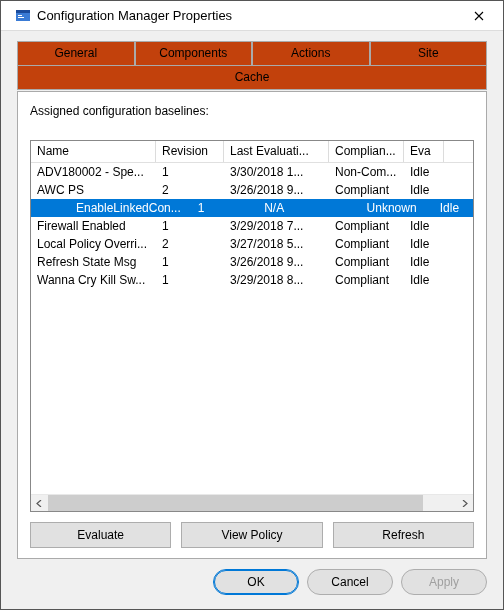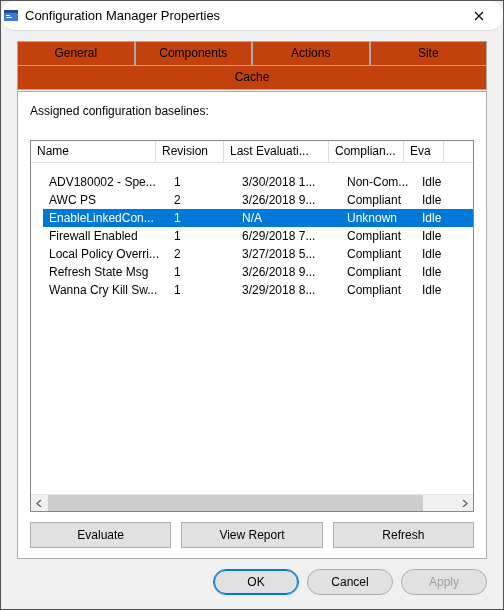--- a/index.html
+++ b/index.html
@@ -18,23 +18,22 @@
     height: 610px;
     display: flex;
     flex-direction: column;
     background: #f0f0f0;
   }
   .titlebar {
     height: 30px;
     background: #fff;
     display: flex;
     align-items: center;
-    padding: 0 4px 0 2px;
+    padding: 0 4px 0 14px;
     border-bottom: 1px solid #ddd;
-    border-radius: 14px;
   }
   .titlebar .appicon {
     width: 16px; height: 16px;
     margin-right: 6px;
     display: inline-flex;
     align-items: center; justify-content: center;
   }
   .titlebar .title {
     flex: 1;
     font-size: 13px;
@@ -92,50 +91,49 @@
     margin-bottom: 22px;
   }
 
   .listview {
     border: 1px solid #888;
     background: #fff;
     flex: 1;
     display: flex;
     flex-direction: column;
     overflow: hidden;
-    gap: 10px;
   }
   .lv-header {
     display: flex;
     background: #fff;
     height: 22px;
     border-bottom: 1px solid #e0e0e0;
     flex-shrink: 0;
   }
   .lv-header .col {
     border-right: 1px solid #dcdcdc;
     padding: 3px 6px;
     font-size: 12px;
     white-space: nowrap;
     overflow: hidden;
     text-overflow: ellipsis;
   }
   .lv-body {
     flex: 1;
     overflow: hidden;
-    margin-left: 12px;
   }
   .lv-row {
     display: flex;
     height: 18px;
     align-items: center;
   }
   .lv-row.selected {
     background: #0078d7;
     color: #fff;
+    padding-left: 39px;
   }
   .lv-row .cell {
     padding: 1px 6px;
     font-size: 12px;
     white-space: nowrap;
     overflow: hidden;
     text-overflow: ellipsis;
   }
 
   .col-name  { width: 125px; }
@@ -267,21 +265,21 @@
             <div class="lv-row selected">
               <div class="cell col-name">EnableLinkedCon...</div>
               <div class="cell col-rev">1</div>
               <div class="cell col-eval">N/A</div>
               <div class="cell col-comp">Unknown</div>
               <div class="cell col-state">Idle</div>
             </div>
             <div class="lv-row">
               <div class="cell col-name">Firewall Enabled</div>
               <div class="cell col-rev">1</div>
-              <div class="cell col-eval">6/29/2018 7...</div>
+              <div class="cell col-eval">3/29/2018 7...</div>
               <div class="cell col-comp">Compliant</div>
               <div class="cell col-state">Idle</div>
             </div>
             <div class="lv-row">
               <div class="cell col-name">Local Policy Overri...</div>
               <div class="cell col-rev">2</div>
               <div class="cell col-eval">3/27/2018 5...</div>
               <div class="cell col-comp">Compliant</div>
               <div class="cell col-state">Idle</div>
             </div>
@@ -312,21 +310,21 @@
           <div class="arrow">
             <svg width="7" height="7" viewBox="0 0 7 7">
                 <path d="M2 0 L6 3.5 L2 7" fill="none" stroke="#555" stroke-width="1.2"></path>
               </svg>
           </div>
         </div>
       </div>
 
       <div class="btnrow">
         <button>Evaluate</button>
-        <button>View Report</button>
+        <button>View Policy</button>
         <button>Refresh</button>
       </div>
     </div>
 
     <div class="bottomrow">
       <button class="default">OK</button>
       <button>Cancel</button>
       <button disabled="">Apply</button>
     </div>
 

